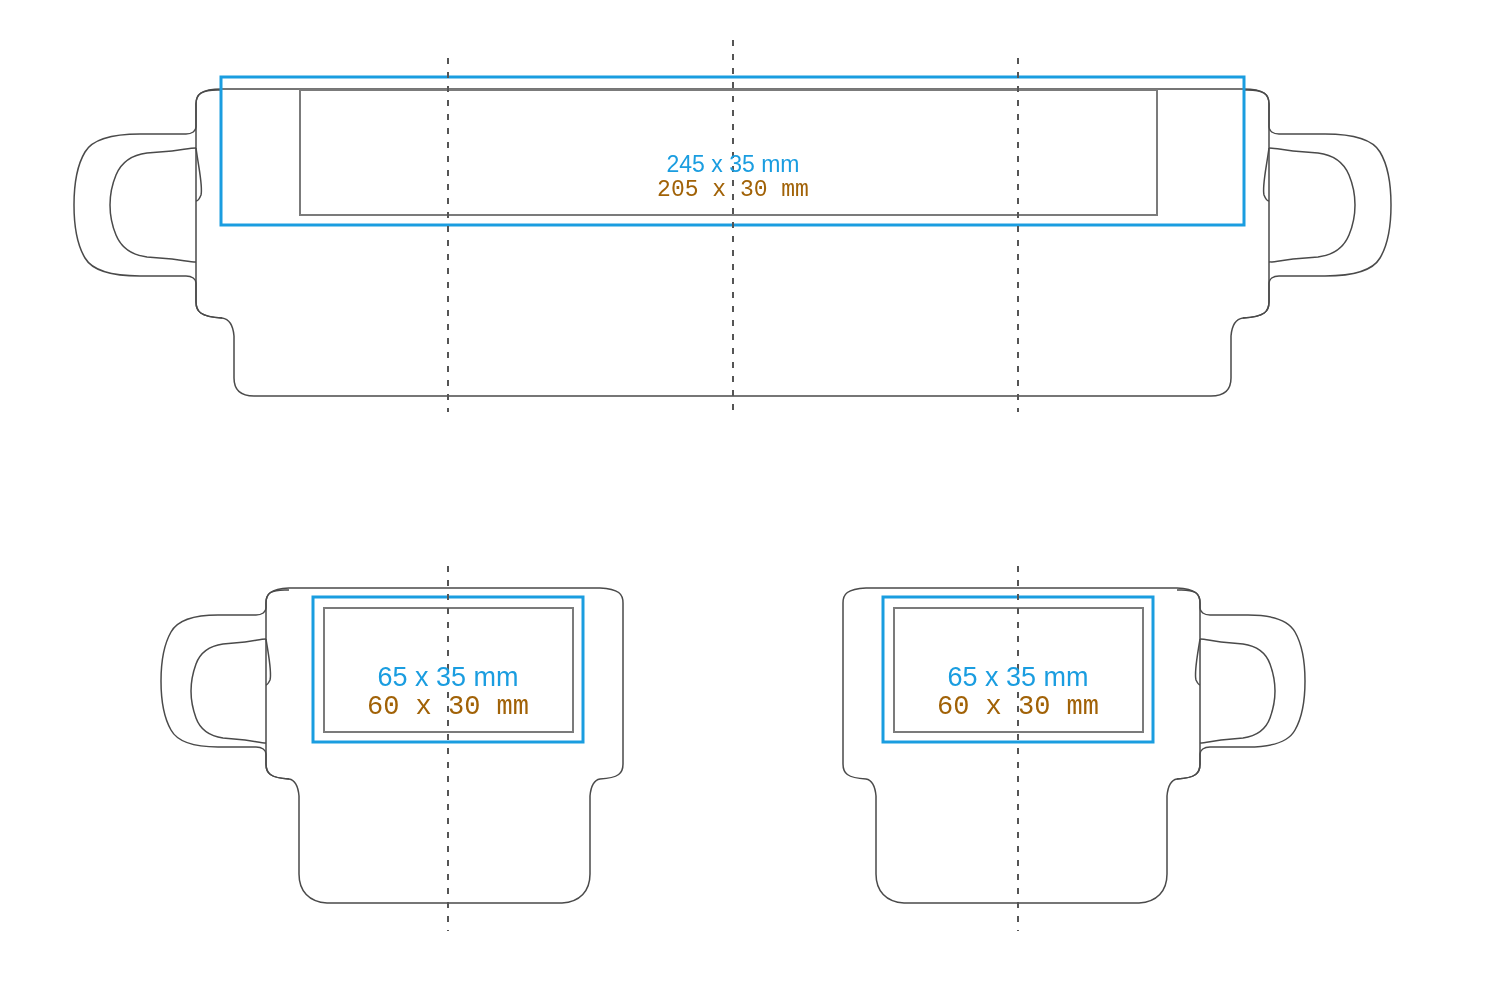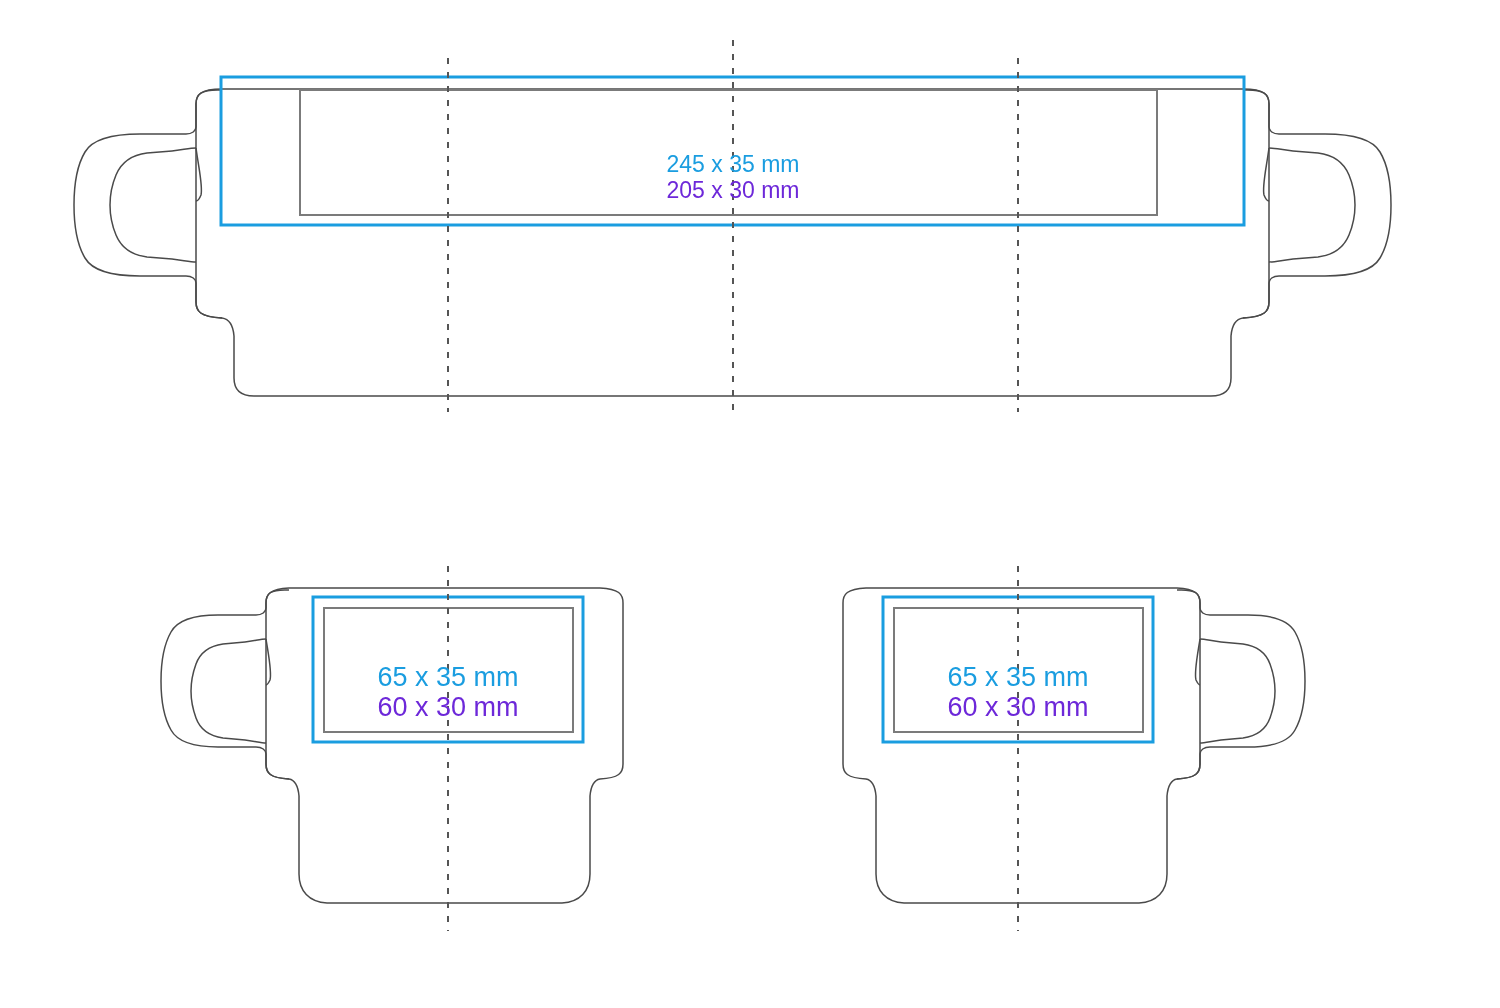--- a/index.html
+++ b/index.html
@@ -32,22 +32,23 @@
     white-space: nowrap;
     user-select: none;
   }
   .dim-label .dim-line-primary {
     display: block;
     color: #1a9de0;
     font-weight: 400;
   }
   .dim-label .dim-line-secondary {
     display: block;
-    color: #6d28d9;
+    color: #a16207;
     font-weight: 400;
+    font-family: Liberation Mono, monospace;
   }
   .dim-label.large {
     font-size: 23px;
   }
   .dim-label.small {
     font-size: 27px;
   }
   
   #label-wrap {
     left: 733px;

